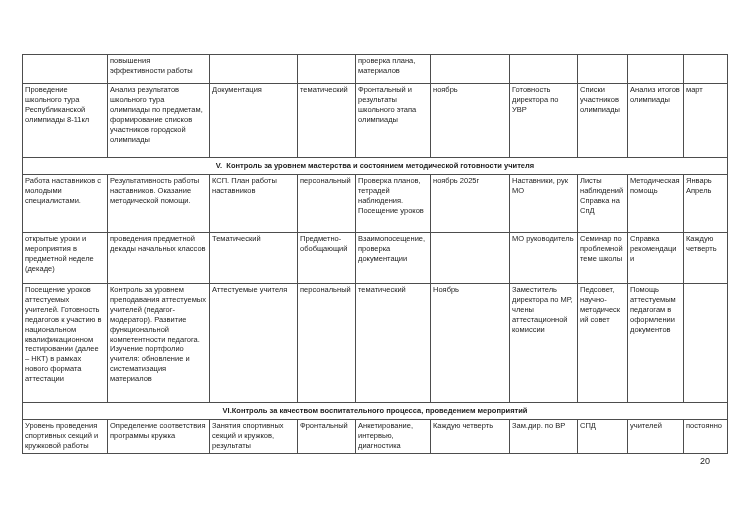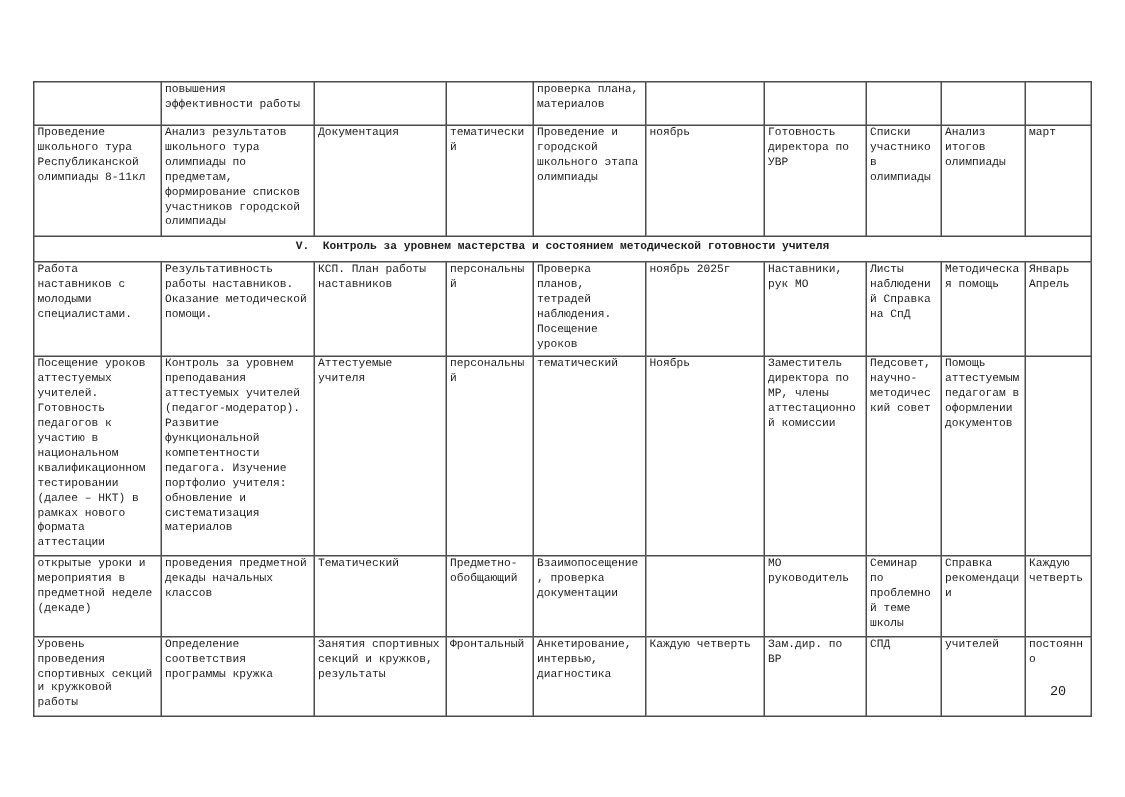--- a/index.html
+++ b/index.html
@@ -5,21 +5,21 @@
   html, body {
     margin: 0;
     padding: 0;
     background: #ffffff;
   }
   .document-page {
     position: relative;
     width: 750px;
     height: 531px;
     background: #ffffff;
-    font-family: Liberation Mono, monospace;
+    font-family: Liberation Sans, sans-serif;
     color: #1c1c1c;
     overflow: hidden;
     border-radius: 25px;
   }
   table.control-table {
     position: absolute;
     left: 22px;
     top: 54px;
     width: 705px;
     border-collapse: collapse;
@@ -77,21 +77,21 @@
           <td></td>
           <td></td>
           <td></td>
           <td></td>
         </tr>
         <tr style="height: 74px;">
           <td>Проведение школьного тура Республиканской олимпиады 8-11кл</td>
           <td>Анализ результатов школьного тура олимпиады по предметам, формирование списков участников городской олимпиады</td>
           <td>Документация</td>
           <td>тематический</td>
-          <td>Проведение и городской школьного этапа олимпиады</td>
+          <td>Фронтальный и результаты школьного этапа олимпиады</td>
           <td>ноябрь</td>
           <td>Готовность директора по УВР</td>
           <td>Списки участников олимпиады</td>
           <td>Анализ итогов олимпиады</td>
           <td>март</td>
         </tr>
         <tr style="height: 17px;">
           <td colspan="10" class="section-cell">V.  Контроль за уровнем мастерства и состоянием методической готовности учителя</td>
         </tr>
         <tr style="height: 58px;">
@@ -99,43 +99,46 @@
           <td>Результативность работы наставников. Оказание методической помощи.</td>
           <td>КСП. План работы наставников</td>
           <td>персональный</td>
           <td>Проверка планов, тетрадей наблюдения. Посещение уроков</td>
           <td>ноябрь 2025г</td>
           <td>Наставники, рук МО</td>
           <td>Листы наблюдений Справка на СпД</td>
           <td>Методическая помощь</td>
           <td>Январь Апрель</td>
         </tr>
+        <tr style="height: 51px;">
+          <td>открытые уроки и мероприятия в предметной неделе (декаде)</td>
+          <td>проведения предметной декады начальных классов</td>
+          <td>Тематический</td>
+          <td>Предметно-обобщающий</td>
+          <td>Взаимопосещение, проверка документации</td>
+          <td></td>
+          <td>МО руководитель</td>
+          <td>Семинар по проблемной теме школы</td>
+          <td>Справка рекомендации</td>
+          <td>Каждую четверть</td>
+        </tr>
         <tr style="height: 119px;">
           <td>Посещение уроков аттестуемых учителей. Готовность педагогов к участию в национальном квалификационном тестировании (далее – НКТ) в рамках нового формата аттестации</td>
           <td>Контроль за уровнем преподавания аттестуемых учителей (педагог-модератор). Развитие функциональной компетентности педагога. Изучение портфолио учителя: обновление и систематизация материалов</td>
           <td>Аттестуемые учителя</td>
           <td>персональный</td>
           <td>тематический</td>
           <td>Ноябрь</td>
           <td>Заместитель директора по МР, члены аттестационной комиссии</td>
           <td>Педсовет, научно-методический совет</td>
           <td>Помощь аттестуемым педагогам в оформлении документов</td>
           <td></td>
         </tr>
-        <tr style="height: 51px;">
-          <td>открытые уроки и мероприятия в предметной неделе (декаде)</td>
-          <td>проведения предметной декады начальных классов</td>
-          <td>Тематический</td>
-          <td>Предметно-обобщающий</td>
-          <td>Взаимопосещение, проверка документации</td>
-          <td></td>
-          <td>МО руководитель</td>
-          <td>Семинар по проблемной теме школы</td>
-          <td>Справка рекомендации</td>
-          <td>Каждую четверть</td>
+        <tr style="height: 17px;">
+          <td colspan="10" class="section-cell">VI.Контроль за качеством воспитательного процесса, проведением мероприятий</td>
         </tr>
         <tr style="height: 34px; margin-left: 36px;">
           <td>Уровень проведения спортивных секций и кружковой работы</td>
           <td>Определение соответствия программы кружка</td>
           <td>Занятия спортивных секций и кружков, результаты</td>
           <td>Фронтальный</td>
           <td>Анкетирование, интервью, диагностика</td>
           <td>Каждую четверть</td>
           <td>Зам.дир. по ВР</td>
           <td>СПД</td>

